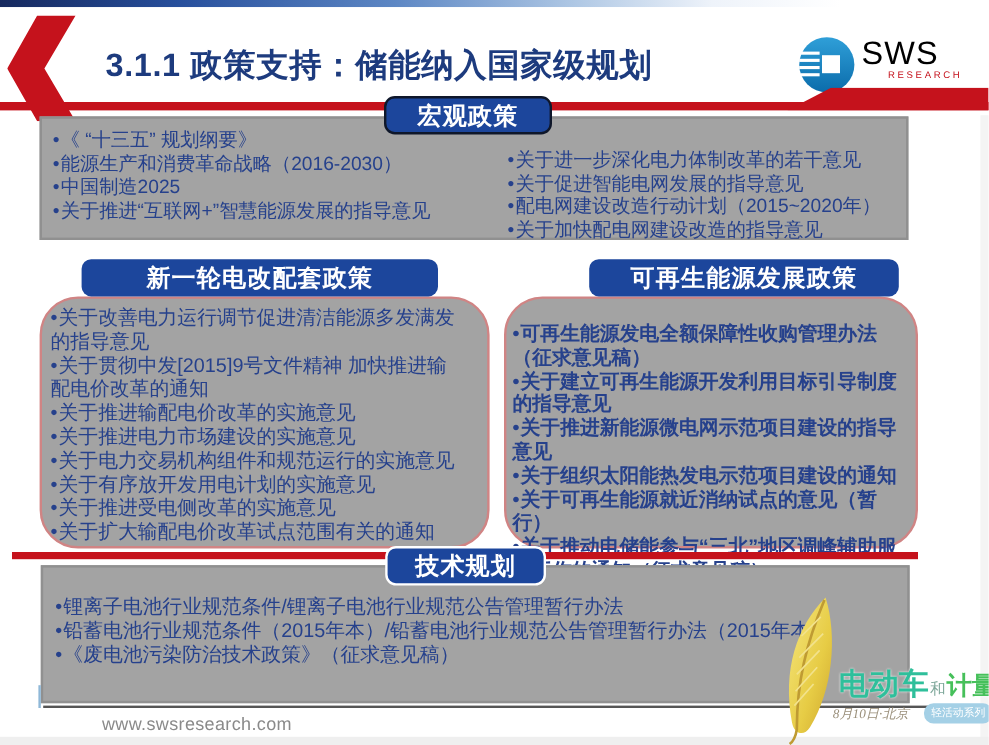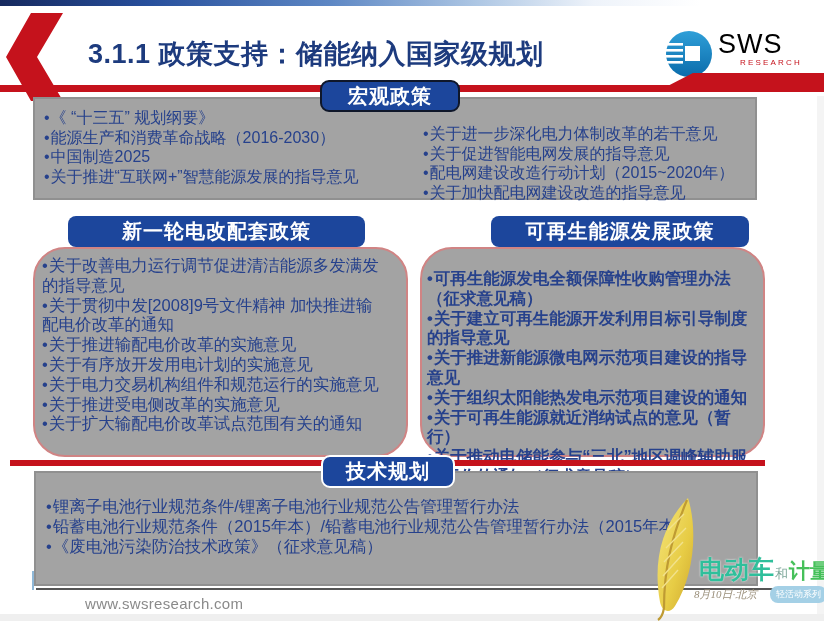--- a/index.html
+++ b/index.html
@@ -124,24 +124,25 @@
         <li>关于促进智能电网发展的指导意见</li>
         <li>配电网建设改造行动计划（2015~2020年）</li>
         <li>关于加快配电网建设改造的指导意见</li>
       </ul>
   </div>
 
   <div class="badge badge-reform">新一轮电改配套政策</div>
   <div class="box box-rose box-reform">
     <ul>
         <li>关于改善电力运行调节促进清洁能源多发满发的指导意见</li>
-        <li>关于贯彻中发[2008]9号文件精神 加快推进输配电价改革的通知</li>
+        <li>关于贯彻中发[2015]9号文件精神 加快推进输配电价改革的通知</li>
         <li>关于推进输配电价改革的实施意见</li>
+        <li>关于推进电力市场建设的实施意见</li>
+        <li>关于电力交易机构组件和规范运行的实施意见</li>
         <li>关于有序放开发用电计划的实施意见</li>
-        <li>关于电力交易机构组件和规范运行的实施意见</li>
         <li>关于推进受电侧改革的实施意见</li>
         <li>关于扩大输配电价改革试点范围有关的通知</li>
       </ul>
   </div>
 
   <div class="badge badge-renew">可再生能源发展政策</div>
   <div class="box box-rose box-renew">
     <ul>
         <li>可再生能源发电全额保障性收购管理办法（征求意见稿）</li>
         <li>关于建立可再生能源开发利用目标引导制度的指导意见</li>

